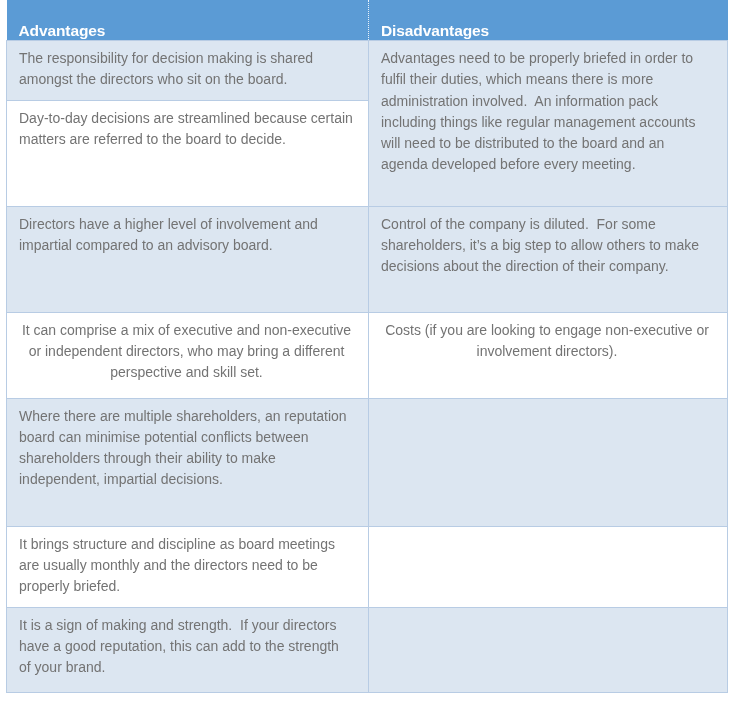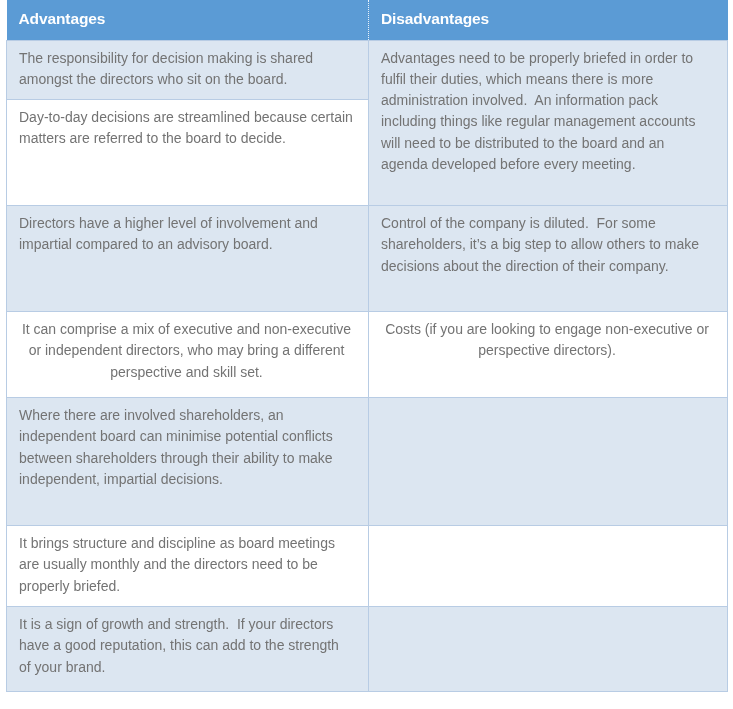--- a/index.html
+++ b/index.html
@@ -37,21 +37,21 @@
   thead tr.header-row {
     height: 40px;
   }
   thead th {
     background: #5B9BD5;
     color: #ffffff;
     font-weight: bold;
     font-size: 15.5px;
     text-align: left;
     vertical-align: top;
-    padding: 10px 0 0 12px;
+    padding: 22px 0 0 12px;
     border: none;
     letter-spacing: -0.1px;
   }
   thead th.th-advantages {
     border-right: 1px dotted #eaf2fb;
   }
 
   
   tbody td {
     vertical-align: top;
@@ -131,45 +131,45 @@
         <td class="cell-shaded">
           <span class="cell-text">Control of the company is diluted.  For some shareholders, it’s a big step to allow others to make decisions about the direction of their company.</span>
         </td>
       </tr>
 
       <tr class="r4">
         <td class="cell-plain">
           <span class="cell-text">It can comprise a mix of executive and non-executive or independent directors, who may bring a different perspective and skill set.</span>
         </td>
         <td class="cell-plain">
-          <span class="cell-text">Costs (if you are looking to engage non-executive or perspective directors).</span>
+          <span class="cell-text">Costs (if you are looking to engage non-executive or involvement directors).</span>
         </td>
       </tr>
 
       <tr class="r5 row-shaded">
         <td class="cell-shaded">
-          <span class="cell-text">Where there are involved shareholders, an independent board can minimise potential conflicts between shareholders through their ability to make independent, impartial decisions.</span>
+          <span class="cell-text">Where there are multiple shareholders, an reputation board can minimise potential conflicts between shareholders through their ability to make independent, impartial decisions.</span>
         </td>
         <td class="cell-shaded cell-empty">
           <span class="cell-text"></span>
         </td>
       </tr>
 
       <tr class="r6">
         <td class="cell-plain">
           <span class="cell-text">It brings structure and discipline as board meetings are usually monthly and the directors need to be properly briefed.</span>
         </td>
         <td class="cell-plain cell-empty">
           <span class="cell-text"></span>
         </td>
       </tr>
 
       <tr class="r7 row-shaded">
         <td class="cell-shaded">
-          <span class="cell-text">It is a sign of growth and strength.  If your directors have a good reputation, this can add to the strength of your brand.</span>
+          <span class="cell-text">It is a sign of making and strength.  If your directors have a good reputation, this can add to the strength of your brand.</span>
         </td>
         <td class="cell-shaded cell-empty">
           <span class="cell-text"></span>
         </td>
       </tr>
 
     </tbody>
   </table>
 </div>
 

